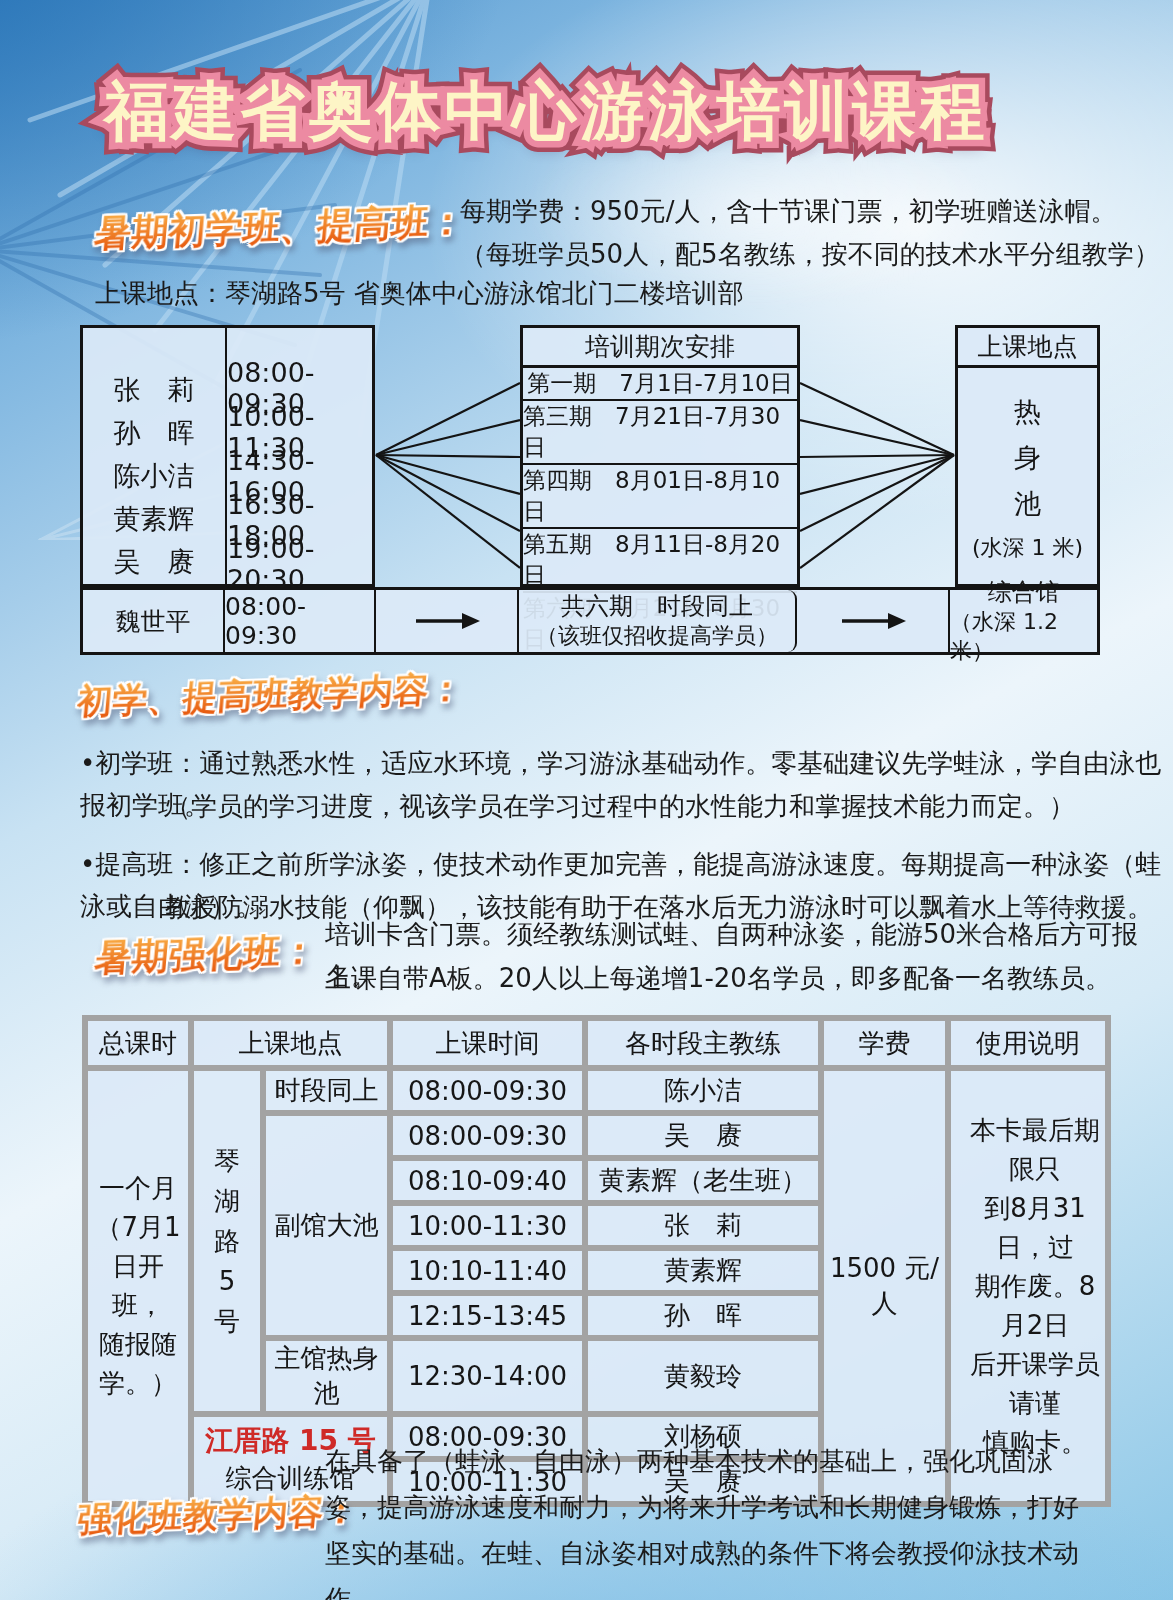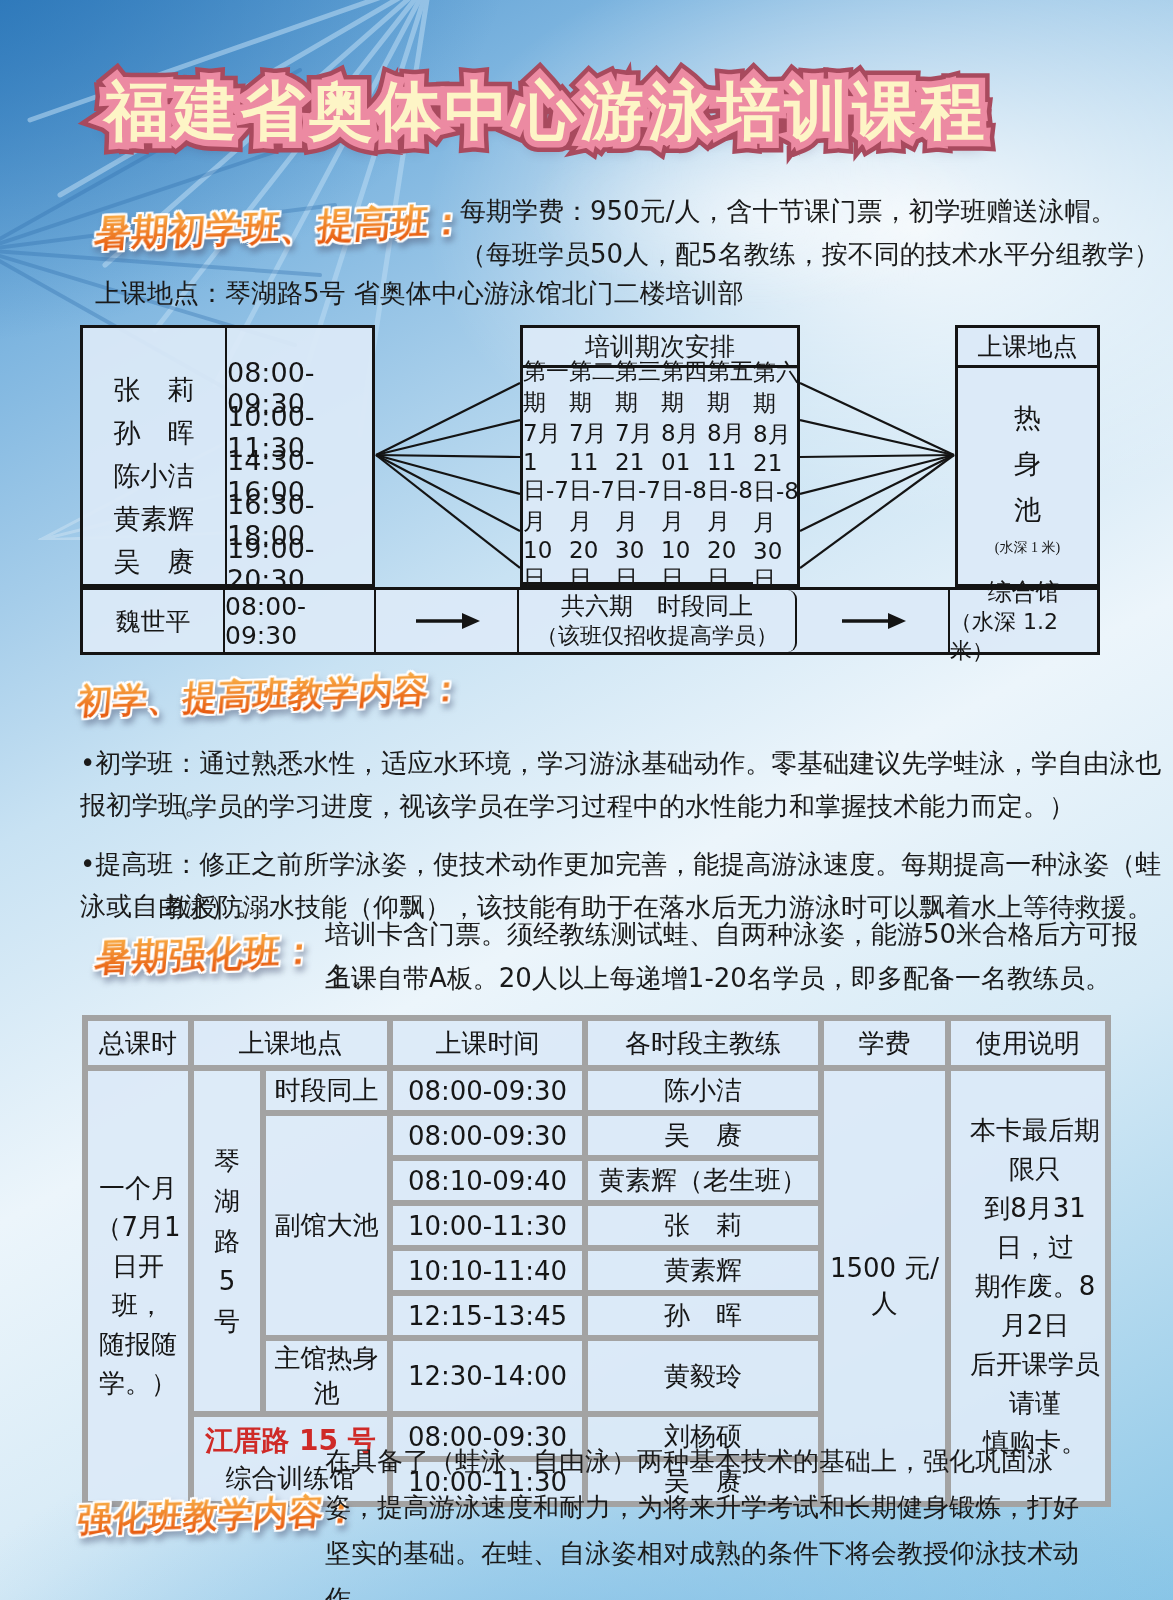--- a/index.html
+++ b/index.html
@@ -41,27 +41,27 @@
   #table1{position:absolute;left:80px;top:325px;width:1020px;height:330px;}
   .t1-box{position:absolute;background:rgba(219,234,247,.93);border:3px solid #141414;box-sizing:border-box;}
   .t1-header{position:absolute;left:0;top:0;right:0;height:40px;border-bottom:3px solid #141414;
     display:flex;align-items:center;justify-content:center;font-size:25px;box-sizing:border-box;}
   .t1-left{left:0;top:0;width:295px;height:262px;}
   .t1-left .vdiv{position:absolute;left:142px;top:0;bottom:0;width:2px;background:#141414;}
   .t1-names{position:absolute;left:0;top:40px;width:142px;bottom:0;display:flex;flex-direction:column;justify-content:center;}
   .t1-times{position:absolute;left:144px;top:40px;right:0;bottom:0;display:flex;flex-direction:column;justify-content:center;}
   .t1-cellline{height:44px;display:flex;align-items:center;justify-content:center;font-size:27px;}
   .t1-mid{left:440px;top:0;width:280px;height:262px;}
-  .t1-rows{position:absolute;left:0;top:40px;right:0;bottom:0;display:flex;flex-direction:row;}
+  .t1-rows{position:absolute;left:0;top:40px;right:0;bottom:0;display:flex;flex-direction:column;}
   .t1-prow{flex:1;display:flex;align-items:center;justify-content:center;font-size:23px;border-bottom:2px solid #141414;box-sizing:border-box;}
   .t1-prow:last-child{border-bottom:none;}
   .t1-right{left:875px;top:0;width:145px;height:262px;}
   .t1-pool{position:absolute;left:0;top:40px;right:0;bottom:0;display:flex;flex-direction:column;align-items:center;justify-content:center;}
   .t1-pool .pchars{font-size:27px;line-height:46px;white-space:pre-line;text-align:center;}
-  .t1-pool .pnote{font-size:14px;margin-top:6px;font-family:Liberation Serif, serif;}
+  .t1-pool .pnote{font-size:22px;margin-top:6px;}
   .t1-bottom{left:0;top:262px;width:1020px;height:68px;display:flex;}
   .t1-bcell{display:flex;flex-direction:column;align-items:center;justify-content:center;font-size:25px;box-sizing:border-box;border-right:2px solid #141414;}
   .t1-bcell:last-child{border-right:none;}
   .t1-bcell .sub{font-size:22px;line-height:29px;}
   .fan{position:absolute;top:40px;}
   
   #table2{position:absolute;left:82px;top:1015px;border-collapse:collapse;table-layout:fixed;
     background:rgba(219,234,247,.93);border:3px solid #141414;}
   #table2 th,#table2 td{border:6px solid #a3a3a3;text-align:center;vertical-align:middle;
     padding:0;font-weight:normal;font-size:26px;color:#161616;}
@@ -147,21 +147,20 @@
         <line x1="1" y1="90" x2="145" y2="129"></line>
         <line x1="1" y1="90" x2="145" y2="166"></line>
         <line x1="1" y1="90" x2="145" y2="203"></line>
       </g>
     </svg>
 
     <div class="t1-box t1-mid">
       <div class="t1-header">培训期次安排</div>
       <div class="t1-rows">
         <div class="t1-prow">第一期　7月1日-7月10日</div>
-        <div class="t1-prow">第二期　7月11日-7月20日</div>
         <div class="t1-prow">第三期　7月21日-7月30日</div>
         <div class="t1-prow">第四期　8月01日-8月10日</div>
         <div class="t1-prow">第五期　8月11日-8月20日</div>
         <div class="t1-prow">第六期　8月21日-8月30日</div>
       </div>
     </div>
 
     <svg class="fan" style="left:720px;" width="155" height="222" viewBox="0 0 155 222">
       <g stroke="#141414" stroke-width="2.2">
         <line x1="0" y1="18" x2="154" y2="90"></line>

